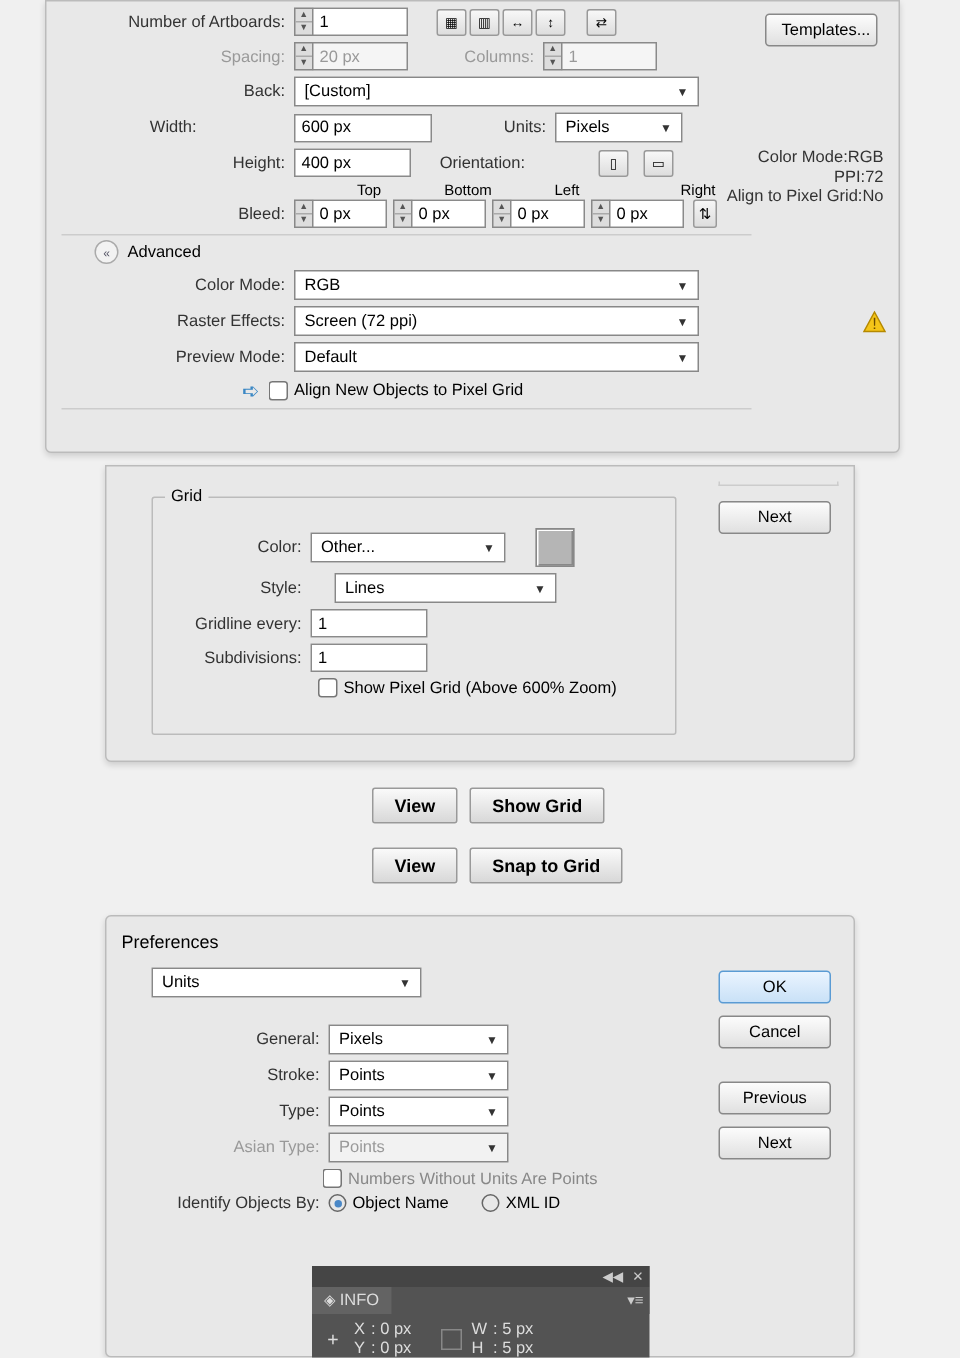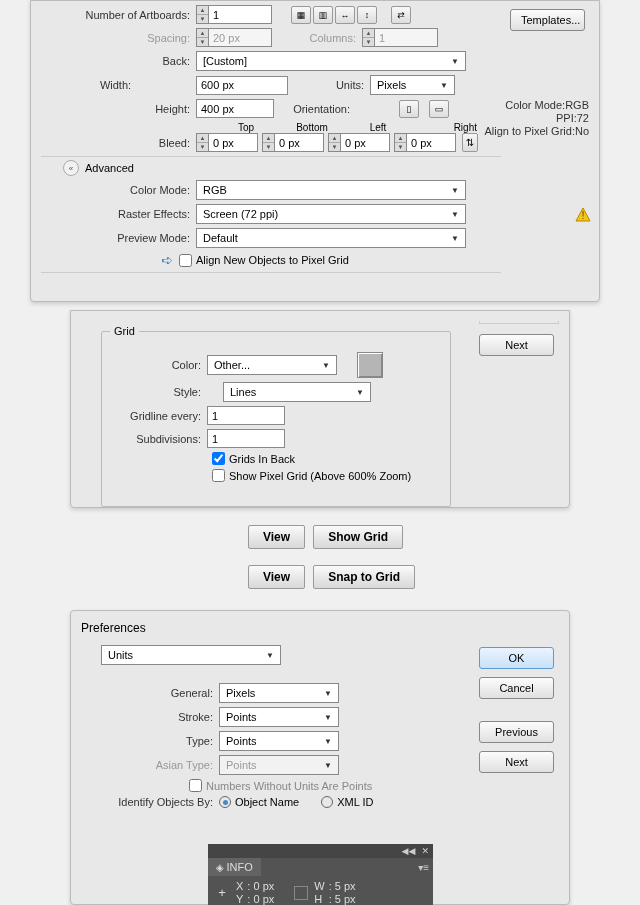--- a/index.html
+++ b/index.html
@@ -248,26 +248,20 @@
     <div class="row">
       <span class="lbl" style="width:85px;">Gridline every:</span>
       <input class="txt" style="width: 78px;" value="1">
     </div>
     <div class="row">
       <span class="lbl" style="width:85px;">Subdivisions:</span>
       <input class="txt" style="width: 78px;" value="1">
     </div>
     <div class="row" style="margin-left:90px;">
       <label class="check">
-        <input type="checkbox" checked="" style="">
-          <span>Grids In Back</span>
-      </label>
-    </div>
-    <div class="row" style="margin-left:90px;">
-      <label class="check">
         <input type="checkbox" style="">
           <span>Show Pixel Grid (Above 600% Zoom)</span>
       </label>
     </div>
   </div>
 </div>
 
 <div style="position:absolute; left:248px; top:525px; display:flex; gap:8px;">
   <button class="menubar-btn">View</button>
   <button class="menubar-btn">Show Grid</button>
@@ -312,21 +306,21 @@
           <span class="arrow">▼</span>
       </div>
     </div>
     <div class="row">
       <span class="lbl dim" style="width:118px;">Asian Type:</span>
       <div class="select" style="width:120px; color:#999; background:#f2f2f2;">
         <span>Points</span>
           <span class="arrow">▼</span>
       </div>
     </div>
-    <div class="row" style="margin-left:72px;padding-left:16px;">
+    <div class="row" style="margin-left:98px;padding-left:16px;">
       <label class="check">
         <input type="checkbox" style="">
           <span style="color:#888;">Numbers Without Units Are Points</span>
       </label>
     </div>
     <div class="row">
       <span class="lbl" style="width:118px;">Identify Objects By:</span>
       <span class="radio">
         <span class="dot on"></span>
           <span>Object Name</span>

